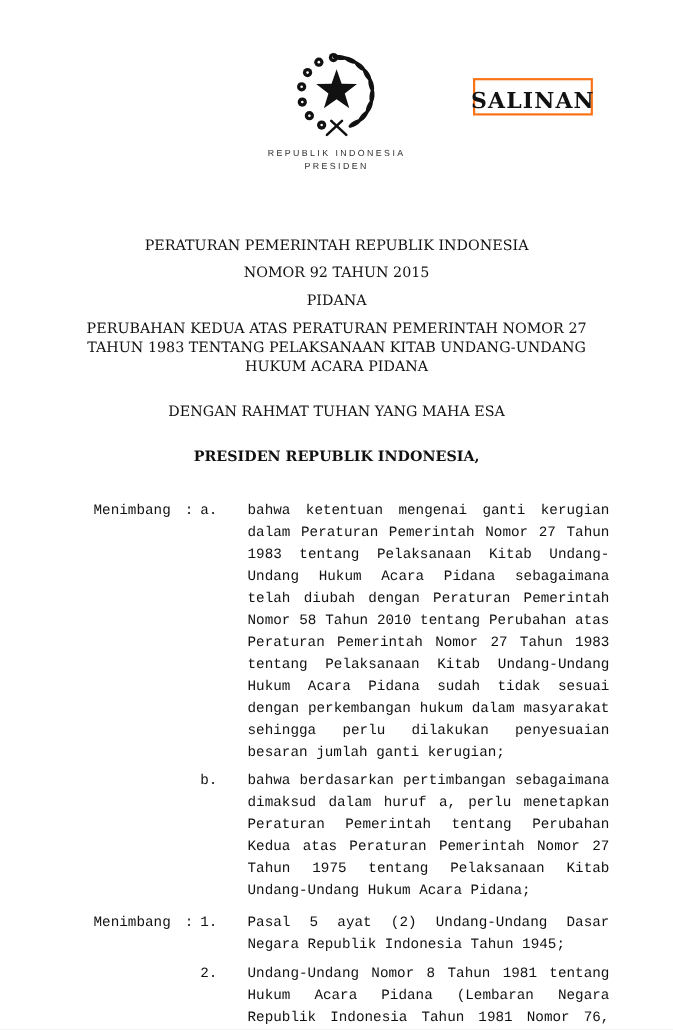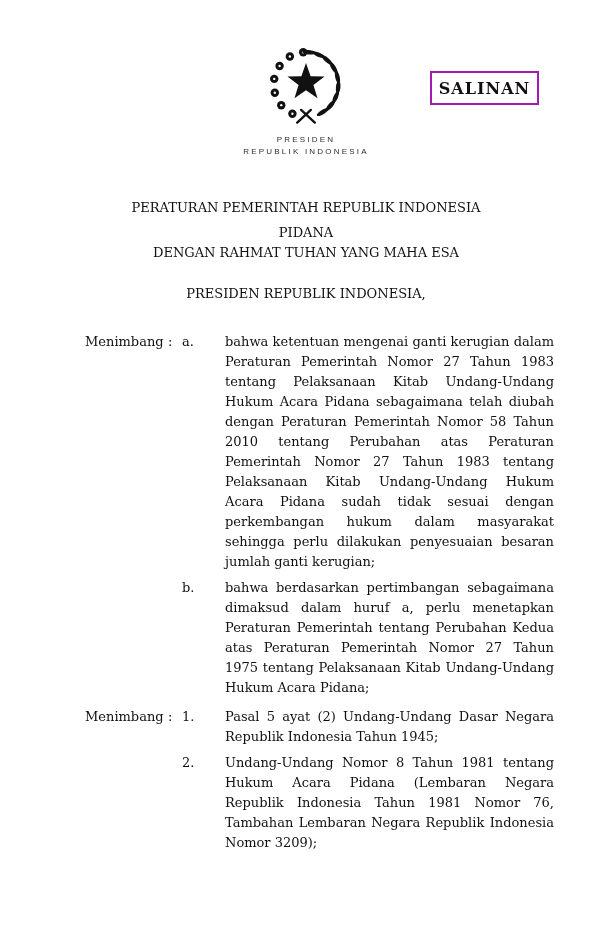--- a/index.html
+++ b/index.html
@@ -38,61 +38,62 @@
     letter-spacing: 2.2px;
     line-height: 12px;
     color: #2e2e2e;
   }
   .stamp {
     position: absolute;
     top: 71px;
     left: 430px;
     width: 109px;
     height: 34px;
-    border: 2px solid #a21caf;
+    border: 2px solid #f97316;
     box-sizing: border-box;
     display: flex;
-    align-items: center;
+    align-items: flex-end;
     justify-content: center;
     font-weight: bold;
-    font-size: 16px;
+    font-size: 20px;
     letter-spacing: 1px;
     background: #fff;
   }
 
   
   .doc {
     position: absolute;
     top: 200px;
     left: 0;
     right: 0;
     font-size: 13px;
   }
   .heading {
     text-align: center;
     line-height: 16px;
     margin-top: 9px;
   }
-  .heading.first { margin-top: 0; }
+  .heading.first { margin-top: 16px; }
   .subject {
     text-align: center;
     line-height: 17px;
     max-width: 462px;
     margin: 9px auto 0 auto;
   }
-  .invocation { margin-top: 4px; }
-  .issuer { margin-top: 25px; }
+  .invocation { margin-top: 25px; }
+  .issuer { margin-top: 25px; font-weight: bold; }
 
   .clauses {
     margin: 30px 58px 0 85px; 
   }
   .clause-row {
     display: grid;
     grid-template-columns: 83px 14px 1fr;
     align-items: start;
+    font-family: Liberation Mono, monospace;
   }
   .clause-row + .clause-row { margin-top: 9px; }
   .clause-label, .clause-colon { line-height: 20px; }
   .clause-item {
     display: grid;
     grid-template-columns: 31px 1fr;
     align-items: start;
   }
   .clause-item + .clause-item { margin-top: 6px; }
   .clause-marker { line-height: 20px; }
@@ -148,27 +149,29 @@
         <line x1="54" y1="88" x2="40" y2="75"></line>
       </g>
     </svg>
   </div>
 
   <div class="stamp">
     <span>SALINAN</span>
   </div>
 
   <div class="letterhead">
+    <div>REPUBLIK INDONESIA</div>
     <div>PRESIDEN</div>
-    <div>REPUBLIK INDONESIA</div>
   </div>
 
   <div class="doc">
     <div class="heading first">PERATURAN PEMERINTAH REPUBLIK INDONESIA</div>
+    <div class="heading">NOMOR 92 TAHUN 2015</div>
     <div class="heading">PIDANA</div>
+    <div class="subject">PERUBAHAN KEDUA ATAS PERATURAN PEMERINTAH NOMOR 27 TAHUN 1983 TENTANG PELAKSANAAN KITAB UNDANG-UNDANG HUKUM ACARA PIDANA</div>
     <div class="heading invocation">DENGAN RAHMAT TUHAN YANG MAHA ESA</div>
     <div class="heading issuer">PRESIDEN REPUBLIK INDONESIA,</div>
 
     <div class="clauses">
 
       <div class="clause-row">
         <div class="clause-label">Menimbang</div>
         <div class="clause-colon">:</div>
         <div class="clause-items">
           <div class="clause-item">

